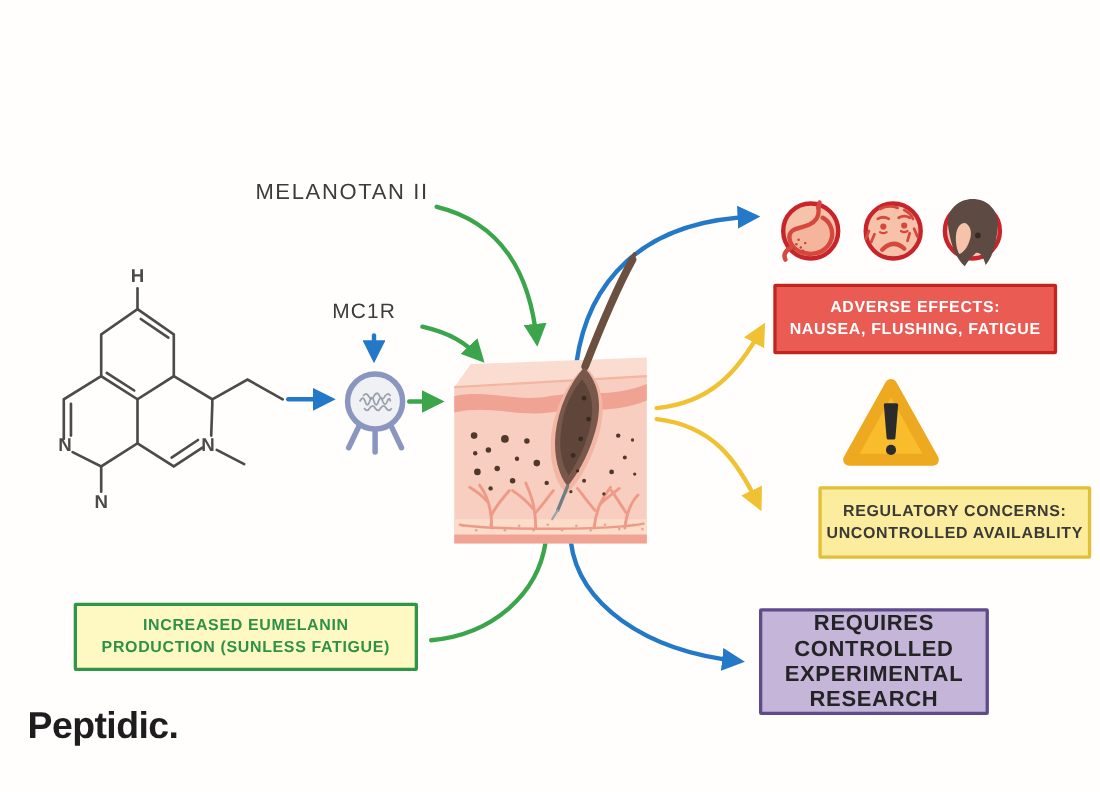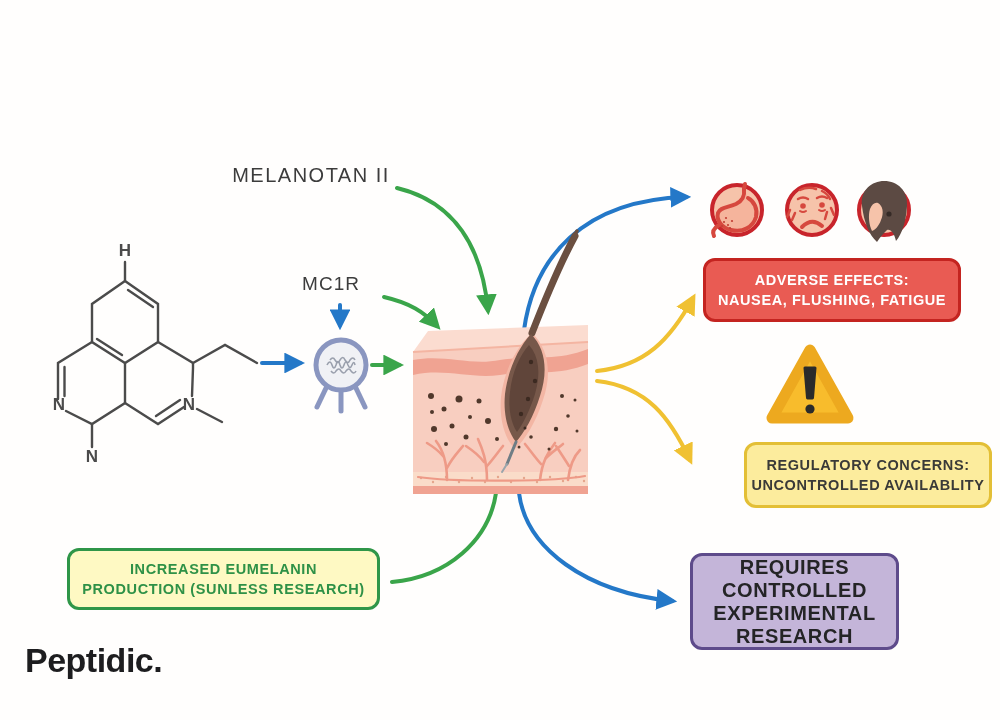--- a/index.html
+++ b/index.html
@@ -3,21 +3,21 @@
 <meta charset="utf-8">
 <style>
   html,body{margin:0;padding:0;background:#ffffff;}
   #canvas{position:relative;width:1000px;height:720px;background:#fffefd;overflow:hidden;
           font-family:"Liberation Sans","DejaVu Sans",sans-serif;}
   svg{position:absolute;left:0;top:0;}
   .lbl{position:absolute;color:#3f3f3f;font-weight:400;text-align:center;}
   .molecule-lbl{left:211px;top:164px;width:200px;font-size:20px;letter-spacing:1.5px;color:#3c3c3c;}
   .receptor-lbl{left:291px;top:273px;width:80px;font-size:19px;letter-spacing:1px;color:#3c3c3c;}
   .box{position:absolute;box-sizing:border-box;display:flex;flex-direction:column;justify-content:center;
-       text-align:center;font-weight:700;letter-spacing:.6px;border-radius:12px;}
+       text-align:center;font-weight:700;letter-spacing:.6px;border-radius:2px;}
   .box div{line-height:20px;}
   .box-adverse{left:703px;top:258px;width:258px;height:64px;background:#e95b53;border:3px solid #c42420;
                color:#ffffff;font-size:14.5px;}
   .box-regulatory{left:700px;top:442px;width:248px;height:66px;background:#fcec9d;border:3px solid #e3bf36;
                   color:#3a3a38;font-size:14.5px;margin-left:44px;}
   .box-research{left:690px;top:553px;width:209px;height:97px;background:#c4b5d9;border:3px solid #5e4b8b;
                 color:#242426;font-size:20px;}
   .box-research div{line-height:23px;}
   .box-eumelanin{left:67px;top:548px;width:313px;height:62px;background:#fef9c3;border:3px solid #2f9648;
                  color:#2e9147;font-size:14.5px;}
@@ -239,17 +239,17 @@
 
   <div class="box box-research">
     <div>REQUIRES</div>
     <div>CONTROLLED</div>
     <div>EXPERIMENTAL</div>
     <div>RESEARCH</div>
   </div>
 
   <div class="box box-eumelanin">
     <div>INCREASED EUMELANIN</div>
-    <div>PRODUCTION (SUNLESS RESEARCH)</div>
+    <div>PRODUCTION (SUNLESS FATIGUE)</div>
   </div>
 
   <div class="brand">Peptidic.</div>
 </div>
 
 </body></html>

